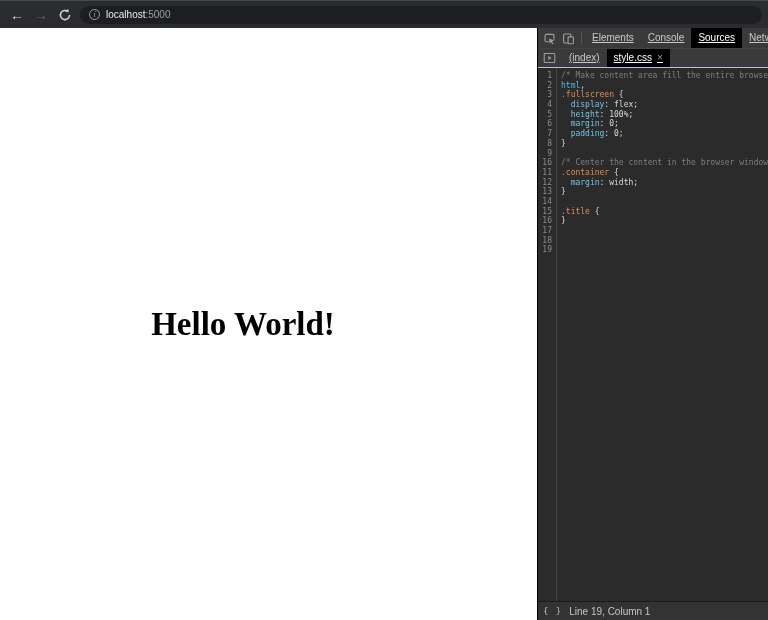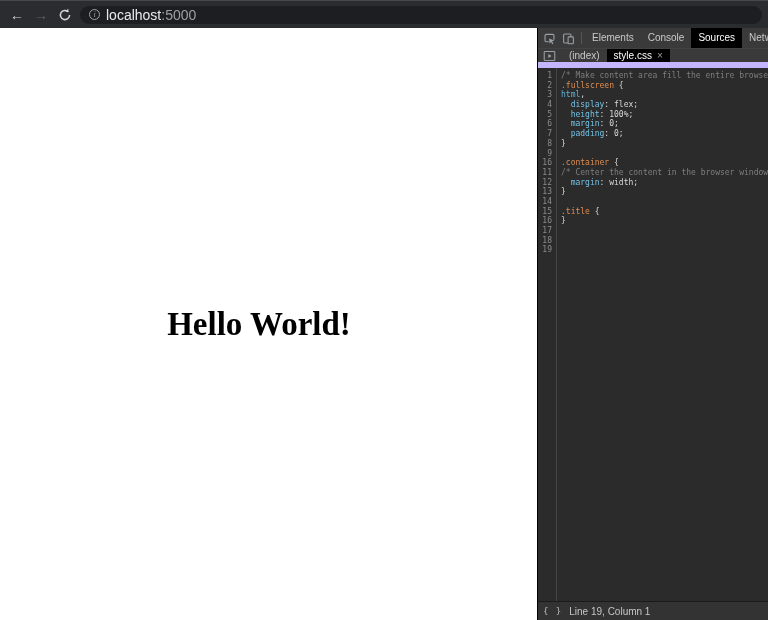--- a/index.html
+++ b/index.html
@@ -20,39 +20,39 @@
     display:flex;align-items:center;}
   .nav-btn{width:24px;height:24px;display:flex;align-items:center;justify-content:center;
     color:var(--nav_icon);font-size:14px;flex:0 0 24px;}
   .nav-btn.first{margin-left:5px;}
   .nav-btn.disabled{color:var(--nav_icon_disabled);}
   .omnibox{flex:1;height:18px;margin:0 6px 0 3px;background:var(--omnibox_bg);
     border-radius:9px;display:flex;align-items:center;padding:0 9px;gap:6px;overflow:hidden;}
   .info-badge{width:11px;height:11px;border:1px solid var(--url_dim);border-radius:50%;
     color:var(--url_dim);font-size:8px;line-height:9px;text-align:center;
     font-family:"Liberation Serif",serif;font-style:italic;flex:0 0 11px;}
-  .url-text{font-size:14px;color:var(--url_host);white-space:nowrap;}
+  .url-text{font-size:10px;color:var(--url_host);white-space:nowrap;}
   .url-text .dim{color:var(--url_dim);}
 
   
-  .page{position:absolute;top:28px;left:16px;width:486px;height:592px;background:var(--page_bg);display:flex;}
+  .page{position:absolute;top:28px;left:0;width:486px;height:592px;background:var(--page_bg);display:flex;}
   .page .container{margin:auto;}
   .page .title{font-family:"Liberation Serif",serif;font-weight:bold;font-size:33px;
     color:var(--heading_color);letter-spacing:0;}
 
   
   .devtools{position:absolute;top:28px;left:537px;width:231px;height:592px;
     background:var(--editor_bg);border-left:1px solid #000;display:flex;flex-direction:column;overflow:hidden;}
   .dt-row{height:20px;flex:0 0 20px;background:var(--dt_toolbar_bg);display:flex;align-items:center;overflow:hidden;}
-  .dt-row.second{border-top:1px solid #424242;border-bottom:6px solid #c4b5fd;}
+  .dt-row.second{border-top:1px solid #424242;border-bottom:1px solid #c4b5fd;}
   .dt-iconbtn{width:19px;height:20px;display:flex;align-items:center;justify-content:center;flex:0 0 19px;}
   .dt-iconbtn.first{margin-left:2px;}
   .vdiv{width:1px;height:12px;background:#565656;margin:0 3px;flex:0 0 1px;}
   .dt-tab{height:20px;line-height:20px;padding:0 7px;font-size:10px;color:var(--dt_tab_text);
-    white-space:nowrap;flex:0 0 auto;}
+    white-space:nowrap;flex:0 0 auto;text-decoration:underline;}
   .dt-tab.active{background:var(--active_tab_bg);color:var(--active_tab_text);}
   .dt-tab .close{color:#9a9a9a;margin-left:5px;font-size:10px;}
 
   
   .dt-editor{flex:1 1 auto;display:flex;overflow:hidden;background:var(--editor_bg);
     font-family:"DejaVu Sans Mono",monospace;font-size:8px;line-height:9.7px;}
   .gutter{flex:0 0 19px;width:19px;padding:3px 4px 0 0;text-align:right;color:var(--gutter_text);
     border-right:1px solid var(--gutter_line);}
   .gutter .ln{height:9.7px;}
   .code-col{flex:1 1 auto;padding:3px 8px 0 4px;overflow:hidden;}
@@ -159,30 +159,30 @@
         <div class="ln">13</div>
         <div class="ln">14</div>
         <div class="ln">15</div>
         <div class="ln">16</div>
         <div class="ln">17</div>
         <div class="ln">18</div>
         <div class="ln">19</div>
       </div>
     <div class="code-col" id="code-col">
         <div class="code-line"><span class="tok-comment">/* Make content area fill the entire browse</span></div>
+        <div class="code-line"><span class="tok-tag">html</span><span class="tok-plain">,</span></div>
         <div class="code-line"><span class="tok-class">.fullscreen</span><span class="tok-plain"> {</span></div>
-        <div class="code-line"><span class="tok-tag">html</span><span class="tok-plain">,</span></div>
         <div class="code-line"><span class="tok-plain">  </span><span class="tok-prop">display</span><span class="tok-plain">: </span><span class="tok-value">flex</span><span class="tok-plain">;</span></div>
         <div class="code-line"><span class="tok-plain">  </span><span class="tok-prop">height</span><span class="tok-plain">: </span><span class="tok-value">100%</span><span class="tok-plain">;</span></div>
         <div class="code-line"><span class="tok-plain">  </span><span class="tok-prop">margin</span><span class="tok-plain">: </span><span class="tok-value">0</span><span class="tok-plain">;</span></div>
         <div class="code-line"><span class="tok-plain">  </span><span class="tok-prop">padding</span><span class="tok-plain">: </span><span class="tok-value">0</span><span class="tok-plain">;</span></div>
         <div class="code-line"><span class="tok-plain">}</span></div>
         <div class="code-line"></div>
+        <div class="code-line"><span class="tok-comment">/* Center the content in the browser window</span></div>
         <div class="code-line"><span class="tok-class">.container</span><span class="tok-plain"> {</span></div>
-        <div class="code-line"><span class="tok-comment">/* Center the content in the browser window</span></div>
         <div class="code-line"><span class="tok-plain">  </span><span class="tok-prop">margin</span><span class="tok-plain">: </span><span class="tok-value">width</span><span class="tok-plain">;</span></div>
         <div class="code-line"><span class="tok-plain">}</span></div>
         <div class="code-line"></div>
         <div class="code-line"><span class="tok-class">.title</span><span class="tok-plain"> {</span></div>
         <div class="code-line"><span class="tok-plain">}</span></div>
         <div class="code-line"></div>
       </div>
   </div>
 
   <div class="dt-status">

